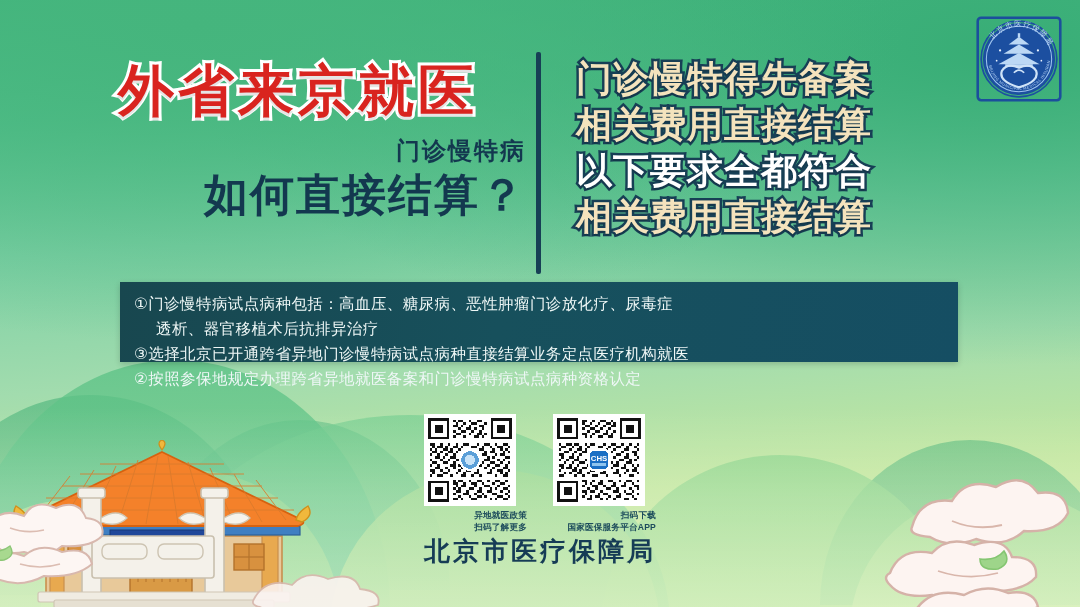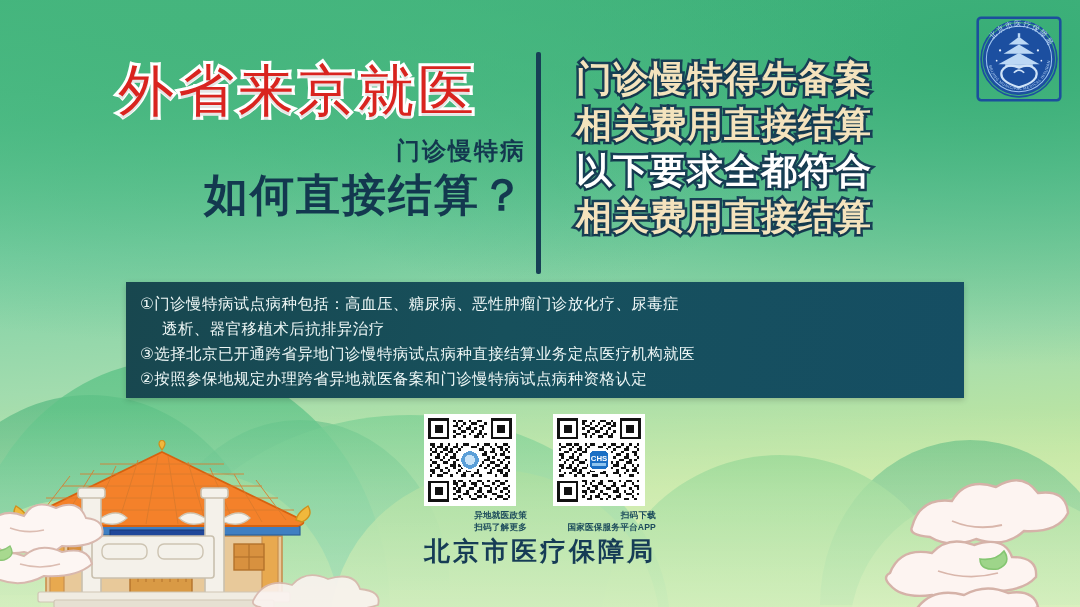--- a/index.html
+++ b/index.html
@@ -42,21 +42,21 @@
 
   
   #logo{position:absolute;right:18px;top:16px;width:86px;height:86px;}
 
   
   #divider{position:absolute;left:536px;top:52px;width:5px;height:222px;background:#173f55;border-radius:2px;}
 
   
   #head-left{position:absolute;left:96px;top:60px;width:430px;text-align:right;}
   #main-title{
-    font-size:56px;font-weight:normal;color:#d9241f;letter-spacing:4px;line-height:1.12;
+    font-size:56px;font-weight:bold;color:#d9241f;letter-spacing:4px;line-height:1.12;
     text-align:left;padding-left:22px;
     -webkit-text-stroke:6px #ffffff;paint-order:stroke fill;
     text-shadow:0 3px 0 rgba(0,0,0,.10);
   }
   #sub-line1,#sub-line2{
     color:#13384f;font-weight:bold;letter-spacing:2px;line-height:1.18;
   }
   #sub-line1{font-size:24px;margin-top:14px;}
   #sub-line2{font-size:44px;margin-top:4px;}
 
@@ -65,21 +65,21 @@
   #head-right div{
     font-size:36px;font-weight:bold;letter-spacing:1px;line-height:1.28;
     -webkit-text-stroke:5px #173f55;paint-order:stroke fill;
     text-shadow:0 2px 0 rgba(0,0,0,.12);
   }
   .cream{color:#f4e3bd;}
   .white{color:#ffffff;}
 
   
   #info-box{
-    position:absolute;left:126px;top:282px;width:838px;height:116px;
+    position:absolute;left:120px;top:282px;width:838px;height:80px;
     background:linear-gradient(100deg,#18474f 0%,#17505c 45%,#154e63 100%);
     box-shadow:0 2px 6px rgba(0,0,0,.18);
     padding:9px 15px 0 14px;
   }
   #info-box .line{
     color:#eef7f6;font-size:15.5px;line-height:1.62;letter-spacing:.4px;white-space:pre;
   }
   #info-box .indent{padding-left:22px;}
 
   

